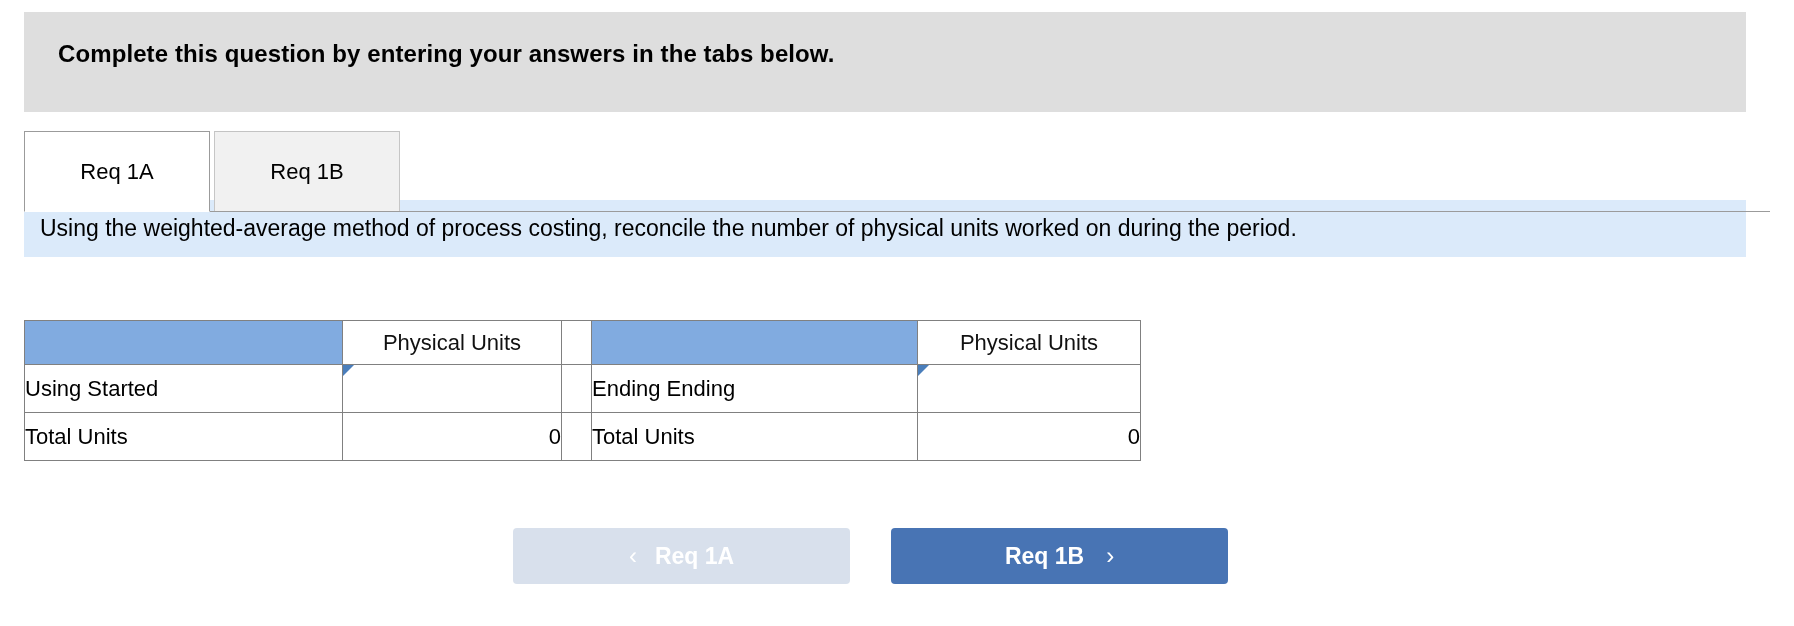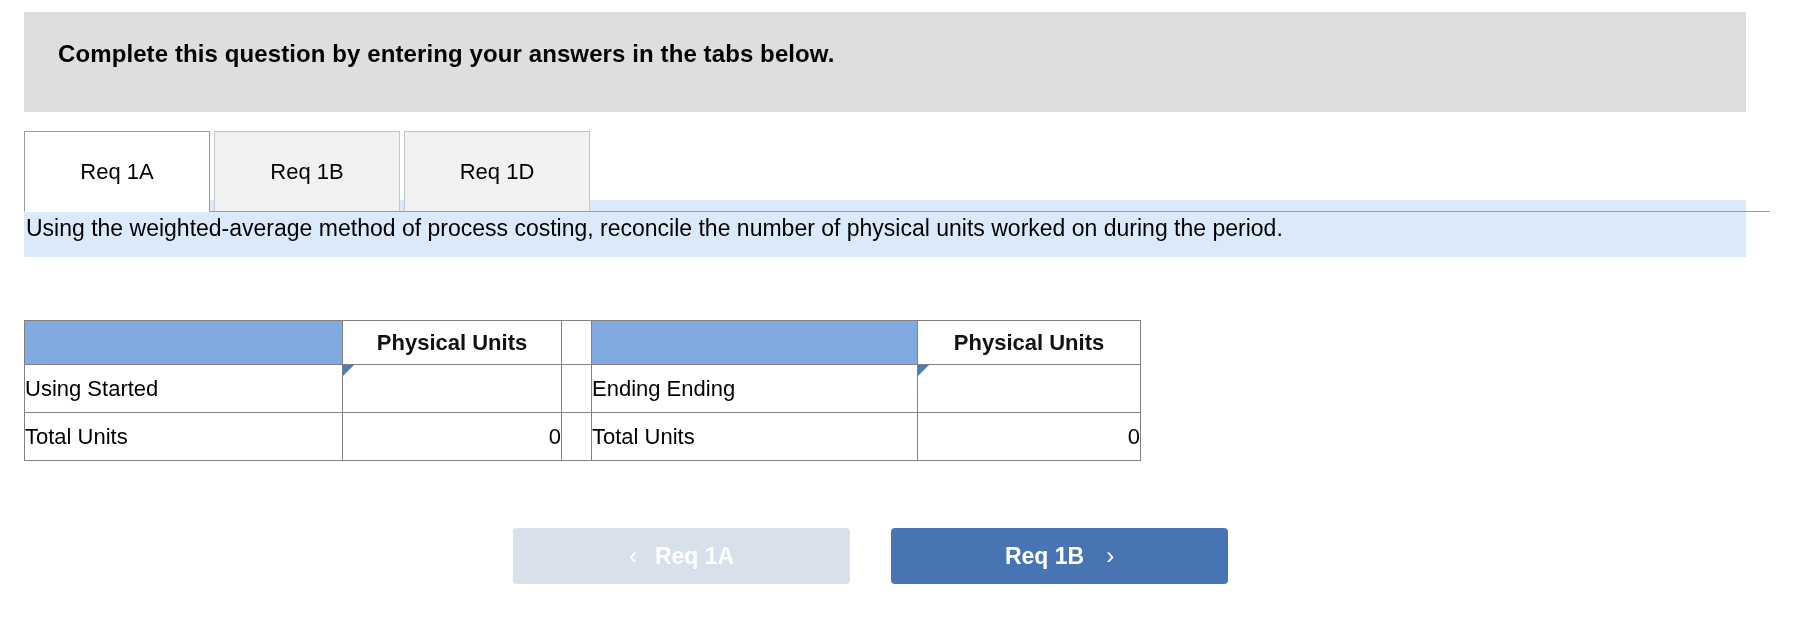--- a/index.html
+++ b/index.html
@@ -98,21 +98,21 @@
     left: 24px;
     top: 200px;
     width: 1722px;
     height: 57px;
     background: #dbeafa;
     box-sizing: border-box;
     display: flex;
     align-items: center;
   }
   .instruction-text {
-    padding-left: 2px;
+    padding-left: 16px;
     font-size: 23px;
     color: #000;
     white-space: nowrap;
   }
 
   
   .sheet {
     position: absolute;
     left: 24px;
     top: 320px;
@@ -131,21 +131,21 @@
   
   col.c-label  { width: 318px; }
   col.c-value  { width: 219px; }
   col.c-gap    { width: 30px;  }
   col.c-label2 { width: 326px; }
   col.c-value2 { width: 223px; }
 
   .hdr {
     height: 44px;
     background: #81abe0;
-    font-weight: bold;
+    font-weight: normal;
     font-size: 22px;
     text-align: center;
     color: #111;
   }
   .hdr.blank {
     background: #81abe0;
   }
   .gapcell {
     background: #ffffff;
     border-top: none;
@@ -258,23 +258,20 @@
     <div class="banner-text">Complete this question by entering your answers in the tabs below.</div>
   </div>
 
   <div class="tabstrip">
     <div class="tab-row">
       <div class="tab active">
         <span>Req 1A</span>
       </div>
       <div class="tab inactive">
         <span>Req 1B</span>
-      </div>
-      <div class="tab inactive">
-        <span>Req 1D</span>
       </div>
     </div>
     <div class="tab-underline"></div>
   </div>
 
   <div class="instruction">
     <div class="instruction-text">Using the weighted-average method of process costing, reconcile the number of physical units worked on during the period.</div>
   </div>
 
   <table class="sheet">

